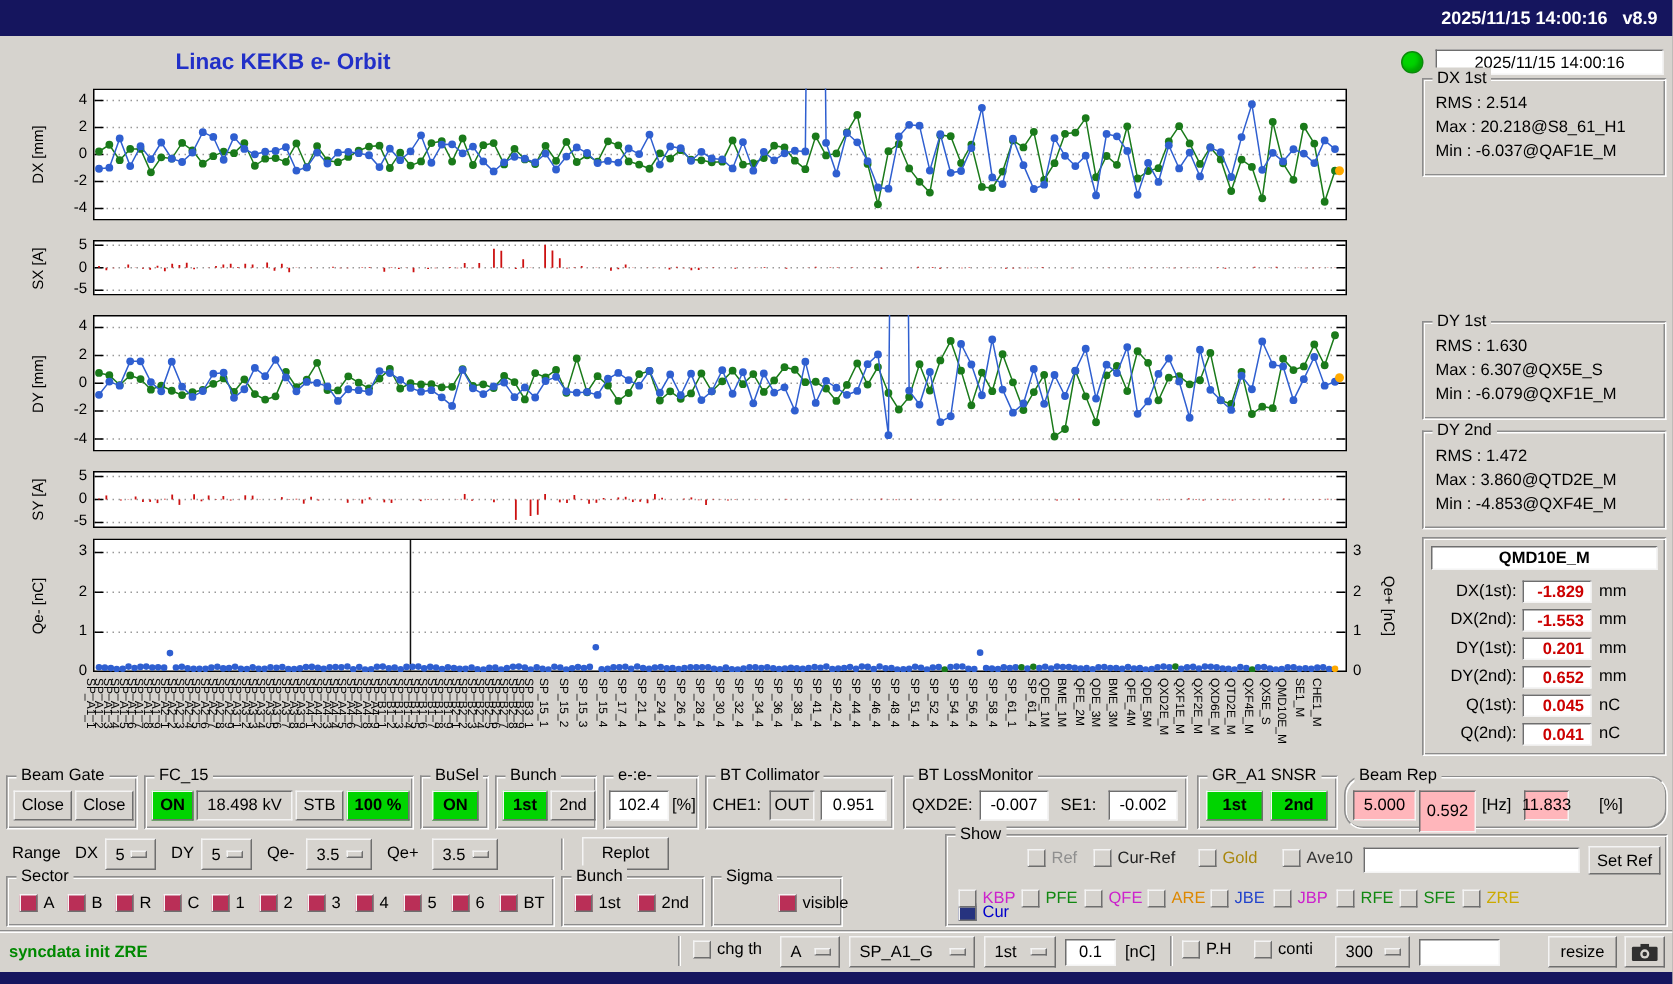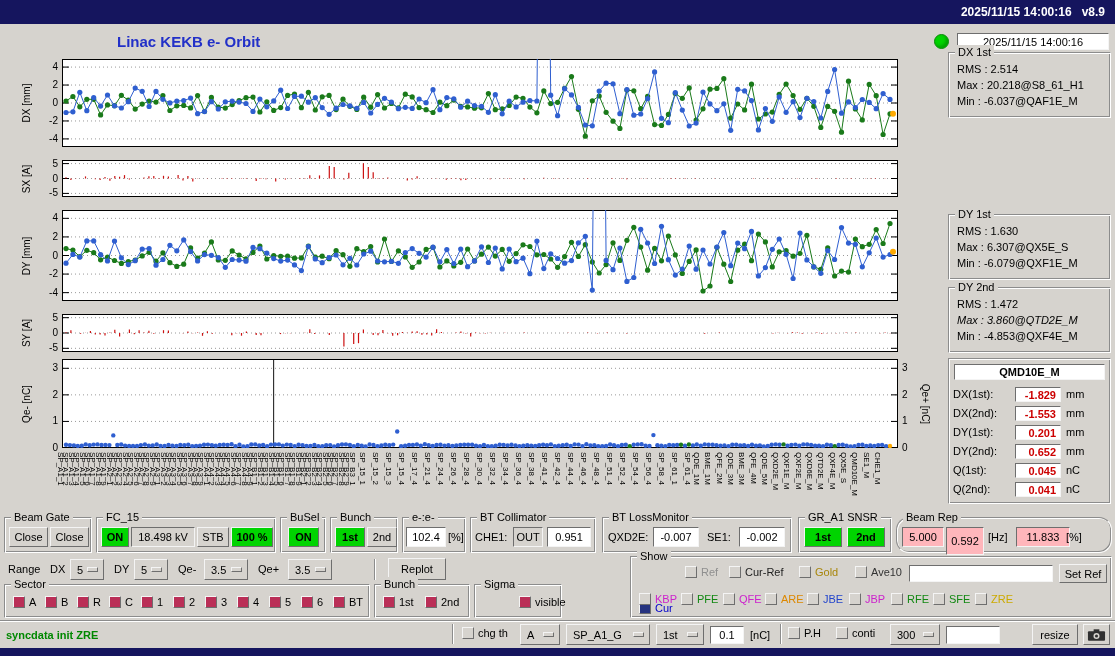--- a/index.html
+++ b/index.html
@@ -35,21 +35,21 @@
   .toggle{position:absolute;display:flex;align-items:center;gap:4px;font-size:11px;white-space:nowrap;}
   .tbox{width:12px;height:12px;background:#d6d3ce;flex:0 0 auto;
        border-top:1px solid #f4f4f4;border-left:1px solid #f4f4f4;border-bottom:1px solid #6e6e6e;border-right:1px solid #6e6e6e;}
   .ticklabel{position:absolute;font-size:10px;text-align:right;line-height:12px;}
   .ticklabel.left{text-align:left;}
   .vlabel{position:absolute;font-size:10px;white-space:nowrap;transform:translate(-50%,-50%) rotate(-90deg);}
   .vlabel.cw{transform:translate(-50%,-50%) rotate(90deg);}
   .xlab{position:absolute;font-size:8px;line-height:8px;color:#000;white-space:nowrap;
         transform-origin:0 0;transform:rotate(90deg);}
   .statline{position:absolute;left:8px;font-size:11px;line-height:14px;white-space:nowrap;}
-  .qmd-label{position:absolute;left:4px;width:58px;font-size:11px;}
+  .qmd-label{position:absolute;left:4px;width:58px;text-align:right;font-size:11px;}
   .qmd-unit{position:absolute;left:117px;font-size:11px;}
   .qmd-val{left:66px;width:46px;height:15px;}
   .qmd-title{left:5px;top:5px;width:151px;height:16px;font-weight:bold;}
   .ts{left:957px;top:33px;width:152px;height:17px;}
   .hsep{position:absolute;height:2px;border-top:1px solid #8c8c8c;border-bottom:1px solid #ffffff;}
   .vsep{position:absolute;width:2px;border-left:1px solid #8c8c8c;border-right:1px solid #ffffff;}
   .status-msg{color:#008800;font-weight:bold;}
 </style>
 </head>
 <body>
@@ -139,21 +139,21 @@
     <span class="ftitle">GR_A1 SNSR</span>
     <div class="btn green" style="left:5px;top:9px;width:38px;height:20px;">1st</div>
     <div class="btn green" style="left:48px;top:9px;width:38px;height:20px;">2nd</div>
   </div>
 
   <div class="frame" style="left:896px;top:517px;width:216px;height:36px;border-radius:13px;">
     <span class="ftitle">Beam Rep</span>
     <div class="val pink" style="left:5px;top:9px;width:42px;height:20px;">5.000</div>
     <div class="val pink" style="left:49px;top:9px;width:38px;height:28px;">0.592</div>
     <span class="label" style="left:91px;top:13px;">[Hz]</span>
-    <div class="val pink" style="left:119px;top:9px;width:54px;height:20px;">11.833</div>
+    <div class="val pink" style="left:119px;top:9px;width:30px;height:20px;">11.833</div>
     <span class="label" style="left:169px;top:13px;">[%]</span>
   </div>
 
   <span class="label" style="left:8px;top:563px;">Range</span>
   <span class="label" style="left:50px;top:563px;">DX</span>
   <div class="optmenu" style="left:70px;top:559px;width:34px;height:21px;">
     <span>5</span>
       <span class="dash"></span>
   </div>
   <span class="label" style="left:114px;top:563px;">DY</span>
@@ -1593,16 +1593,16 @@
     </div>
     <div class="frame" style="position: absolute; left: 948px; top: 214px; width: 163px; height: 66px;">
       <span class="ftitle">DY 1st</span>
       <div class="statline" style="top: 9px;">RMS : 1.630</div>
       <div class="statline" style="top: 25px;">Max : 6.307@QX5E_S</div>
       <div class="statline" style="top: 41px;">Min : -6.079@QXF1E_M</div>
     </div>
     <div class="frame" style="position: absolute; left: 948px; top: 287px; width: 163px; height: 66px;">
       <span class="ftitle">DY 2nd</span>
       <div class="statline" style="top: 9px;">RMS : 1.472</div>
-      <div class="statline" style="top: 25px; font-style: italic;">Max : 3.860@QTD2E_M</div>
+      <div class="statline" style="top: 25px;">Max : 3.860@QTD2E_M</div>
       <div class="statline" style="top: 41px;">Min : -4.853@QXF4E_M</div>
     </div>
   </div>
 
 </body></html>

